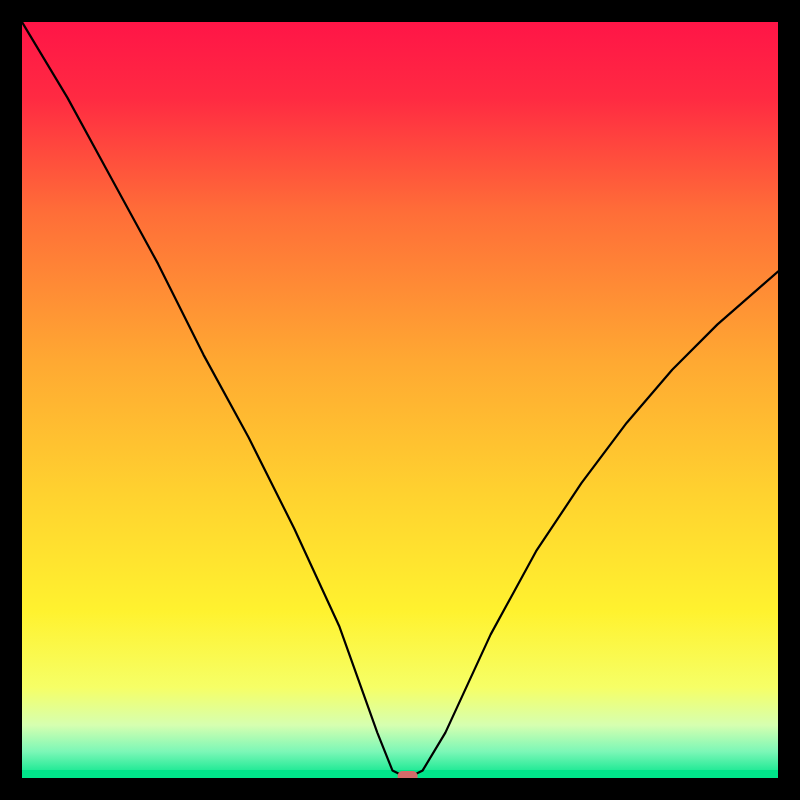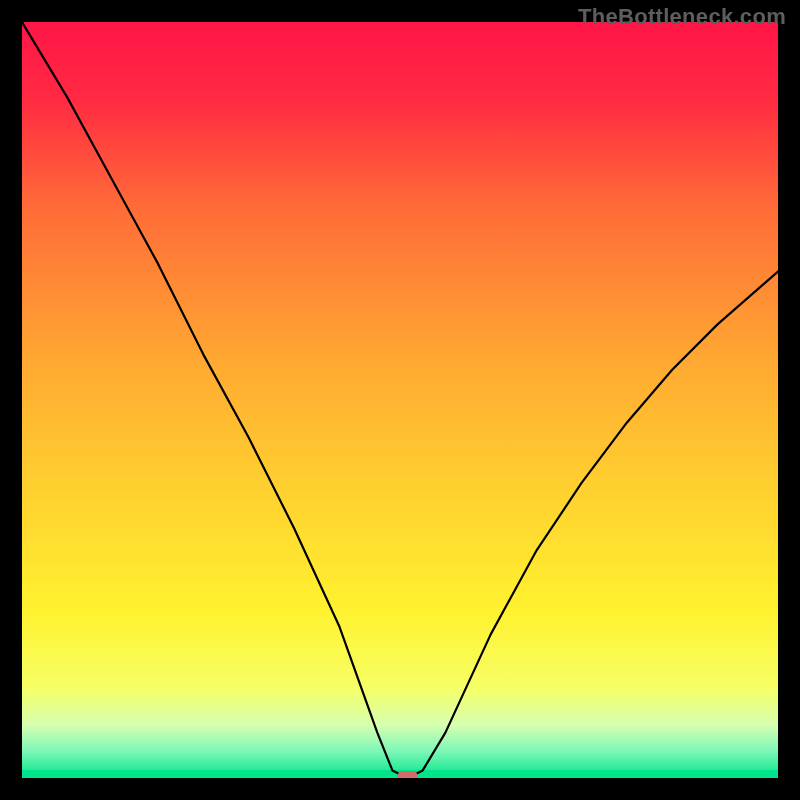--- a/index.html
+++ b/index.html
@@ -46,21 +46,20 @@
   .marker {
     fill: #d46a6a;
     rx: 5;
   }
 </style>
 </head>
 <body>
 
 <div class="frame">
 
-  <div class="watermark">TheBottleneck.com</div>
 
   <div class="plot">
     <svg id="chart-svg" width="756" height="756" viewBox="0 0 756 756">
       <defs>
         <linearGradient id="bg-grad" x1="0" y1="0" x2="0" y2="1">
             <stop offset="0%" stop-color="#ff1547"></stop>
             <stop offset="10%" stop-color="#ff2a42"></stop>
             <stop offset="25%" stop-color="#ff6d38"></stop>
             <stop offset="45%" stop-color="#ffa932"></stop>
             <stop offset="62%" stop-color="#ffd12f"></stop>

